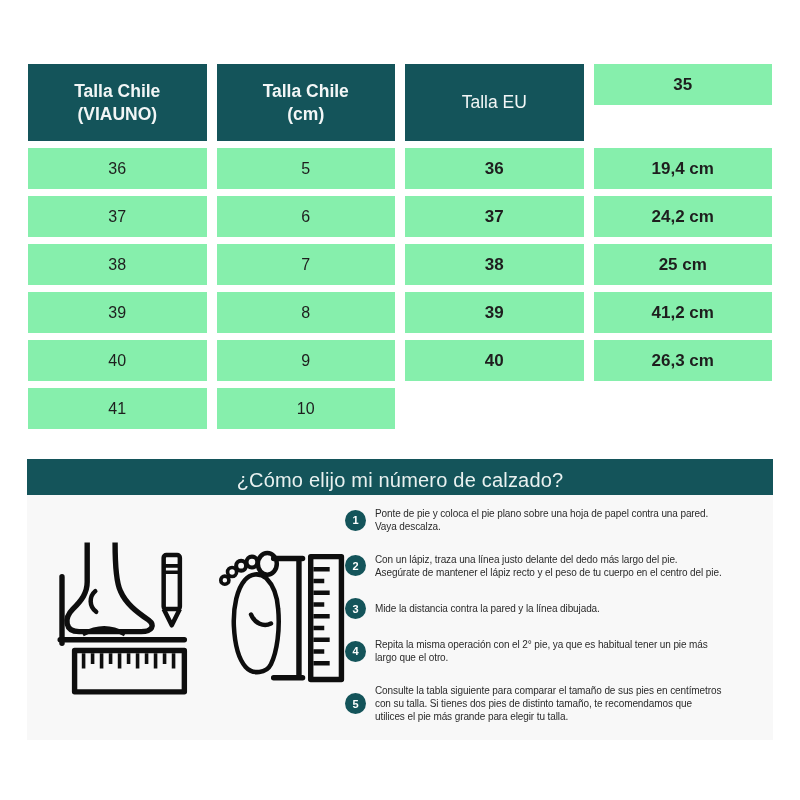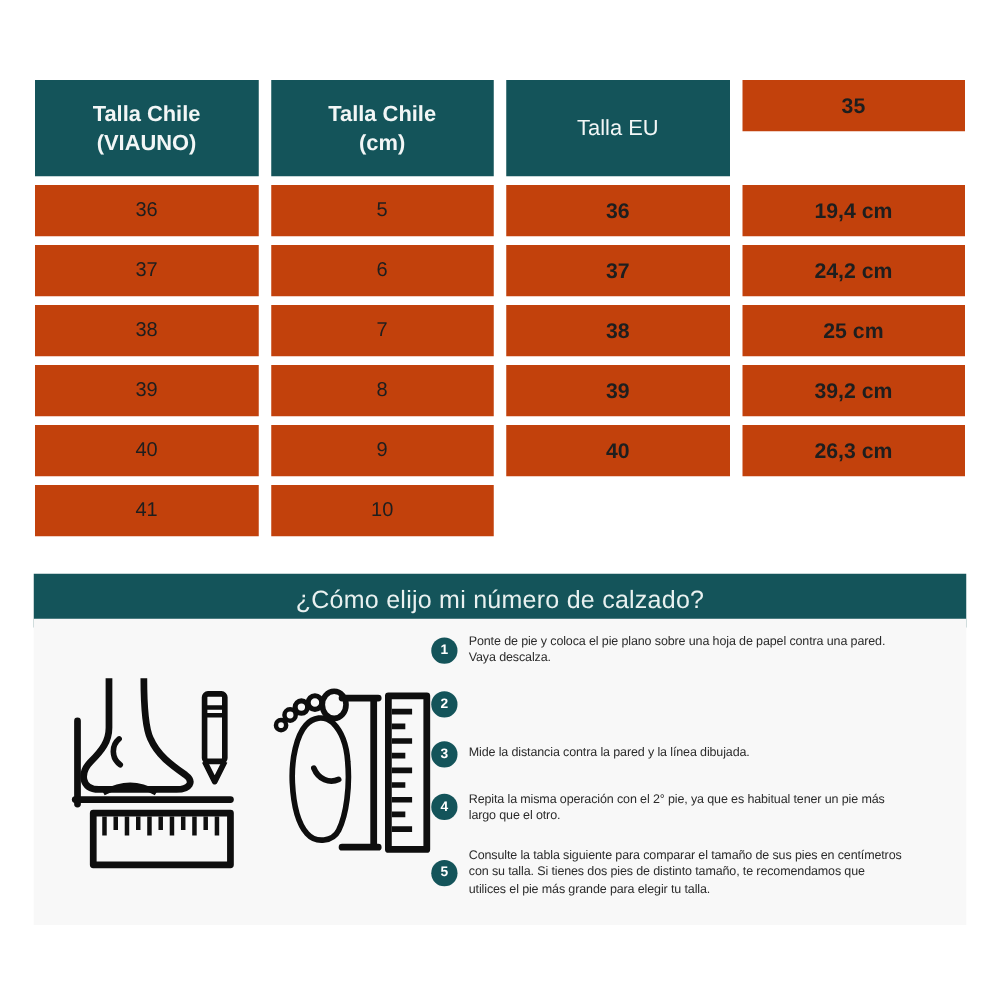--- a/index.html
+++ b/index.html
@@ -9,21 +9,21 @@
 
   
   .table-wrap { position: absolute; left: 28px; top: 64px; width: 744px; }
   .size-grid { display: grid; grid-template-columns: repeat(4, 1fr);
     column-gap: 10px; row-gap: 7px; }
   .hcell { background: #14545a; color: #f2f6f6; height: 77px;
     display: flex; align-items: center; justify-content: center;
     text-align: center; font-size: 17.5px; line-height: 1.3;
     white-space: pre-line; }
   .hcell.bold { font-weight: bold; }
-  .dcell { background: #c2410c; color: #1e1e1e; height: 41px;
+  .dcell { background: #86efac; color: #1e1e1e; height: 41px;
     display: flex; align-items: center; justify-content: center;
     font-size: 16px; }
   .dcell.bold { font-weight: bold; font-size: 17px; }
 
   
   .banner { position: absolute; left: 27px; top: 459px; width: 746px; height: 43px;
     background: #14545a; color: #e9f1f0; display: flex; align-items: center;
     justify-content: center; font-size: 20px; letter-spacing: 0.2px; }
 
   
@@ -69,21 +69,21 @@
       <div class="dcell bold">24,2 cm</div>
       <div class="dcell">38</div>
       <div class="dcell">7</div>
 
       <div class="dcell bold">38</div>
       <div class="dcell bold">25 cm</div>
       <div class="dcell">39</div>
       <div class="dcell">8</div>
 
       <div class="dcell bold">39</div>
-      <div class="dcell bold">39,2 cm</div>
+      <div class="dcell bold">41,2 cm</div>
       <div class="dcell">40</div>
       <div class="dcell">9</div>
 
       <div class="dcell bold">40</div>
       <div class="dcell bold">26,3 cm</div>
       <div class="dcell">41</div>
       <div class="dcell">10</div>
     </div>
   </div>
 
@@ -123,20 +123,22 @@
     </div>
 
     <div class="steps">
       <div class="step">
         <div class="step-num">1</div>
         <div class="step-text">Ponte de pie y coloca el pie plano sobre una hoja de papel contra una pared.
 Vaya descalza.</div>
       </div>
       <div class="step">
         <div class="step-num">2</div>
+        <div class="step-text">Con un lápiz, traza una línea justo delante del dedo más largo del pie.
+Asegúrate de mantener el lápiz recto y el peso de tu cuerpo en el centro del pie.</div>
       </div>
       <div class="step">
         <div class="step-num">3</div>
         <div class="step-text">Mide la distancia contra la pared y la línea dibujada.</div>
       </div>
       <div class="step">
         <div class="step-num">4</div>
         <div class="step-text">Repita la misma operación con el 2° pie, ya que es habitual tener un pie más
 largo que el otro.</div>
       </div>

